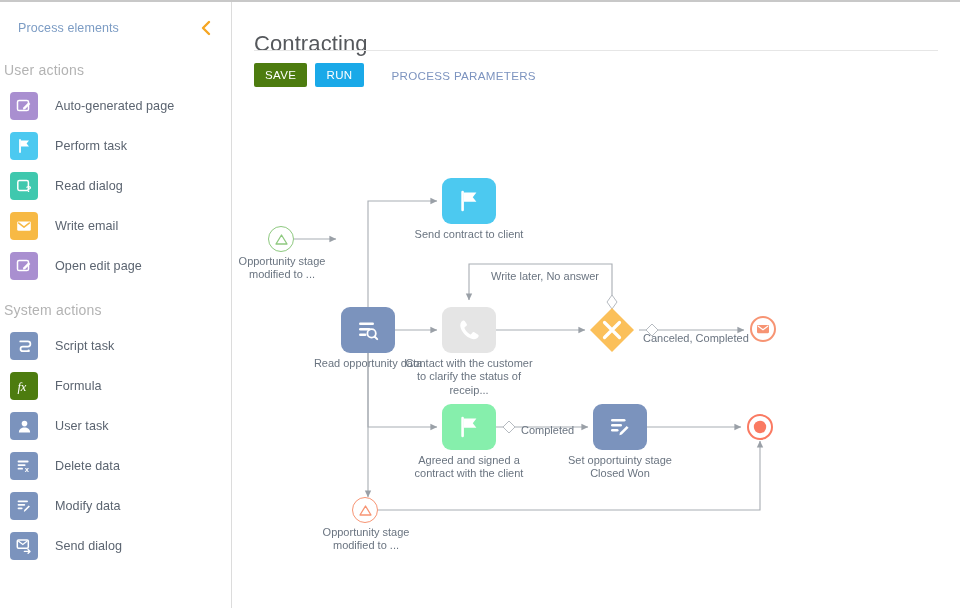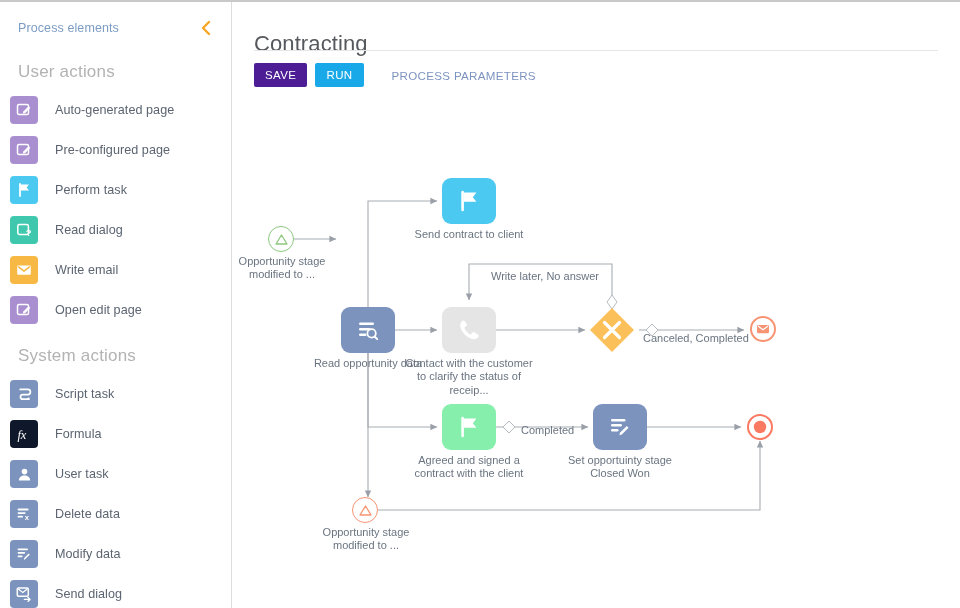--- a/index.html
+++ b/index.html
@@ -50,23 +50,23 @@
     flex: 1;
   }
   .collapse-chevron {
     width: 20px; height: 20px;
     display: flex; align-items: center; justify-content: center;
     cursor: pointer;
   }
   .collapse-chevron svg { display: block; }
 
   .group-label {
-    font-size: 17px;
+    font-size: 14px;
     color: #b3b3b3;
-    padding: 6px 0 8px 18px;
+    padding: 6px 0 8px 4px;
     letter-spacing: .2px;
   }
   .group-label.systems { padding-top: 16px; }
 
   .el-item {
     display: flex;
     align-items: center;
     height: 40px;
     padding-left: 10px;
     cursor: pointer;
@@ -120,21 +120,21 @@
     border: none;
     border-radius: 2px;
     color: #fff;
     font-size: 11.5px;
     font-family: "Liberation Sans", sans-serif;
     letter-spacing: .4px;
     cursor: pointer;
     padding: 0 11px;
     line-height: 24px;
   }
-  .btn-save { background: #4c1d95; text-align: right; }
+  .btn-save { background: #4d7c0f; text-align: right; }
   .btn-run  { background: #1aa9e8; margin-left: 8px; }
   .link-btn {
     margin-left: 22px;
     font-size: 11.6px;
     color: #7c93bf;
     letter-spacing: .3px;
     cursor: pointer;
     background: none; border: none;
     font-family: "Liberation Sans", sans-serif;
   }
@@ -233,84 +233,75 @@
     <div class="el-item">
       <span class="el-ico" style="background:#a98fd0">
         <svg width="16" height="16" viewBox="0 0 16 16">
             <rect x="1.5" y="2.5" width="11" height="10" rx="1.6" fill="none" stroke="#fff" stroke-width="1.5"></rect>
             <path d="M9 11.2 L14.3 5.9 L12.6 4.2 L7.3 9.5 L6.9 11.6 Z" fill="#fff"></path>
           </svg>
       </span>
       <span class="el-label">Auto-generated page</span>
     </div>
 
+
+    <div class="el-item">
+      <span class="el-ico" style="background:#4cc9f0">
+        <svg width="16" height="16" viewBox="0 0 16 16">
+            <path d="M4 2 V14" stroke="#fff" stroke-width="1.8" stroke-linecap="round" fill="none"></path>
+            <path d="M4.7 2.4 H13 L10.6 5.4 L13 8.4 H4.7 Z" fill="#fff"></path>
+          </svg>
+      </span>
+      <span class="el-label">Perform task</span>
+    </div>
+
+    <div class="el-item">
+      <span class="el-ico" style="background:#3fc8ae">
+        <svg width="16" height="16" viewBox="0 0 16 16">
+            <rect x="1.8" y="2.6" width="10.6" height="9.8" rx="1.6" fill="none" stroke="#fff" stroke-width="1.5"></rect>
+            <text x="9.7" y="13.6" font-family="Liberation Sans" font-size="9.5" font-weight="bold" fill="#fff">?</text>
+          </svg>
+      </span>
+      <span class="el-label">Read dialog</span>
+    </div>
+
+    <div class="el-item">
+      <span class="el-ico" style="background:#f7b944">
+        <svg width="18" height="18" viewBox="0 0 18 18">
+            <rect x="2.2" y="4.6" width="13.6" height="9.2" rx="1.3" fill="#fff"></rect>
+            <path d="M3.2 5.6 L9 10.2 L14.8 5.6" fill="none" stroke="#f7b944" stroke-width="1.5" stroke-linejoin="round"></path>
+          </svg>
+      </span>
+      <span class="el-label">Write email</span>
+    </div>
+
     <div class="el-item">
       <span class="el-ico" style="background:#a98fd0">
         <svg width="16" height="16" viewBox="0 0 16 16">
             <rect x="1.5" y="2.5" width="11" height="10" rx="1.6" fill="none" stroke="#fff" stroke-width="1.5"></rect>
             <path d="M9 11.2 L14.3 5.9 L12.6 4.2 L7.3 9.5 L6.9 11.6 Z" fill="#fff"></path>
           </svg>
       </span>
-      <span class="el-label">Pre-configured page</span>
-    </div>
-
-    <div class="el-item">
-      <span class="el-ico" style="background:#4cc9f0">
-        <svg width="16" height="16" viewBox="0 0 16 16">
-            <path d="M4 2 V14" stroke="#fff" stroke-width="1.8" stroke-linecap="round" fill="none"></path>
-            <path d="M4.7 2.4 H13 L10.6 5.4 L13 8.4 H4.7 Z" fill="#fff"></path>
-          </svg>
-      </span>
-      <span class="el-label">Perform task</span>
-    </div>
-
-    <div class="el-item">
-      <span class="el-ico" style="background:#3fc8ae">
-        <svg width="16" height="16" viewBox="0 0 16 16">
-            <rect x="1.8" y="2.6" width="10.6" height="9.8" rx="1.6" fill="none" stroke="#fff" stroke-width="1.5"></rect>
-            <text x="9.7" y="13.6" font-family="Liberation Sans" font-size="9.5" font-weight="bold" fill="#fff">?</text>
-          </svg>
-      </span>
-      <span class="el-label">Read dialog</span>
-    </div>
-
-    <div class="el-item">
-      <span class="el-ico" style="background:#f7b944">
-        <svg width="18" height="18" viewBox="0 0 18 18">
-            <rect x="2.2" y="4.6" width="13.6" height="9.2" rx="1.3" fill="#fff"></rect>
-            <path d="M3.2 5.6 L9 10.2 L14.8 5.6" fill="none" stroke="#f7b944" stroke-width="1.5" stroke-linejoin="round"></path>
-          </svg>
-      </span>
-      <span class="el-label">Write email</span>
-    </div>
-
-    <div class="el-item">
-      <span class="el-ico" style="background:#a98fd0">
-        <svg width="16" height="16" viewBox="0 0 16 16">
-            <rect x="1.5" y="2.5" width="11" height="10" rx="1.6" fill="none" stroke="#fff" stroke-width="1.5"></rect>
-            <path d="M9 11.2 L14.3 5.9 L12.6 4.2 L7.3 9.5 L6.9 11.6 Z" fill="#fff"></path>
-          </svg>
-      </span>
       <span class="el-label">Open edit page</span>
     </div>
 
     <div class="group-label systems">System actions</div>
 
     <div class="el-item">
       <span class="el-ico" style="background:#7b93bd">
         <svg width="17" height="17" viewBox="0 0 17 17">
             <path d="M4.2 3.4 h7.6 a2.6 2.6 0 0 1 0 5.2 h-5 a2.3 2.3 0 0 0 0 4.6 h6" fill="none" stroke="#fff" stroke-width="1.7" stroke-linecap="round"></path>
             <circle cx="12.6" cy="12.6" r="1.15" fill="#fff"></circle>
           </svg>
       </span>
       <span class="el-label">Script task</span>
     </div>
 
     <div class="el-item">
-      <span class="el-ico" style="background:#0f172a">
+      <span class="el-ico" style="background:#4d7c0f">
         <svg width="20" height="20" viewBox="0 0 20 20">
             <text x="3.4" y="14.6" font-family="Liberation Serif" font-style="italic" font-size="12.5" fill="#fff">fx</text>
           </svg>
       </span>
       <span class="el-label">Formula</span>
     </div>
 
     <div class="el-item">
       <span class="el-ico" style="background:#7b93bd">
         <svg width="17" height="17" viewBox="0 0 17 17">

